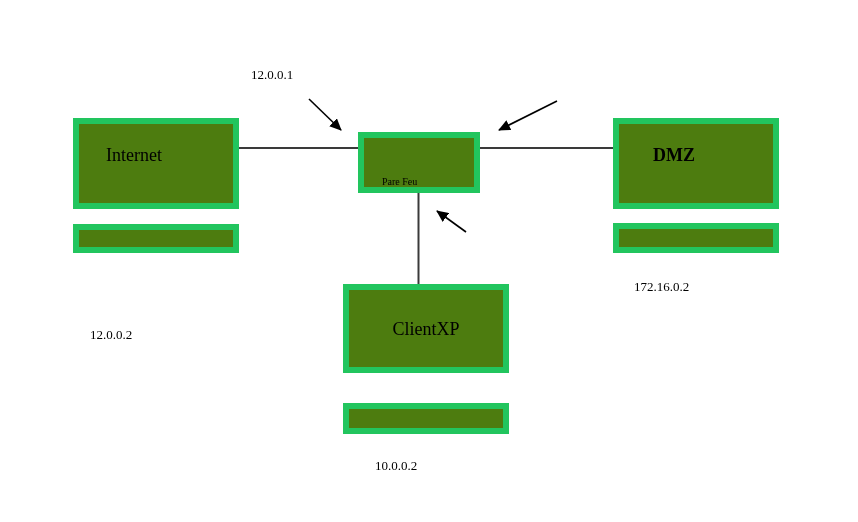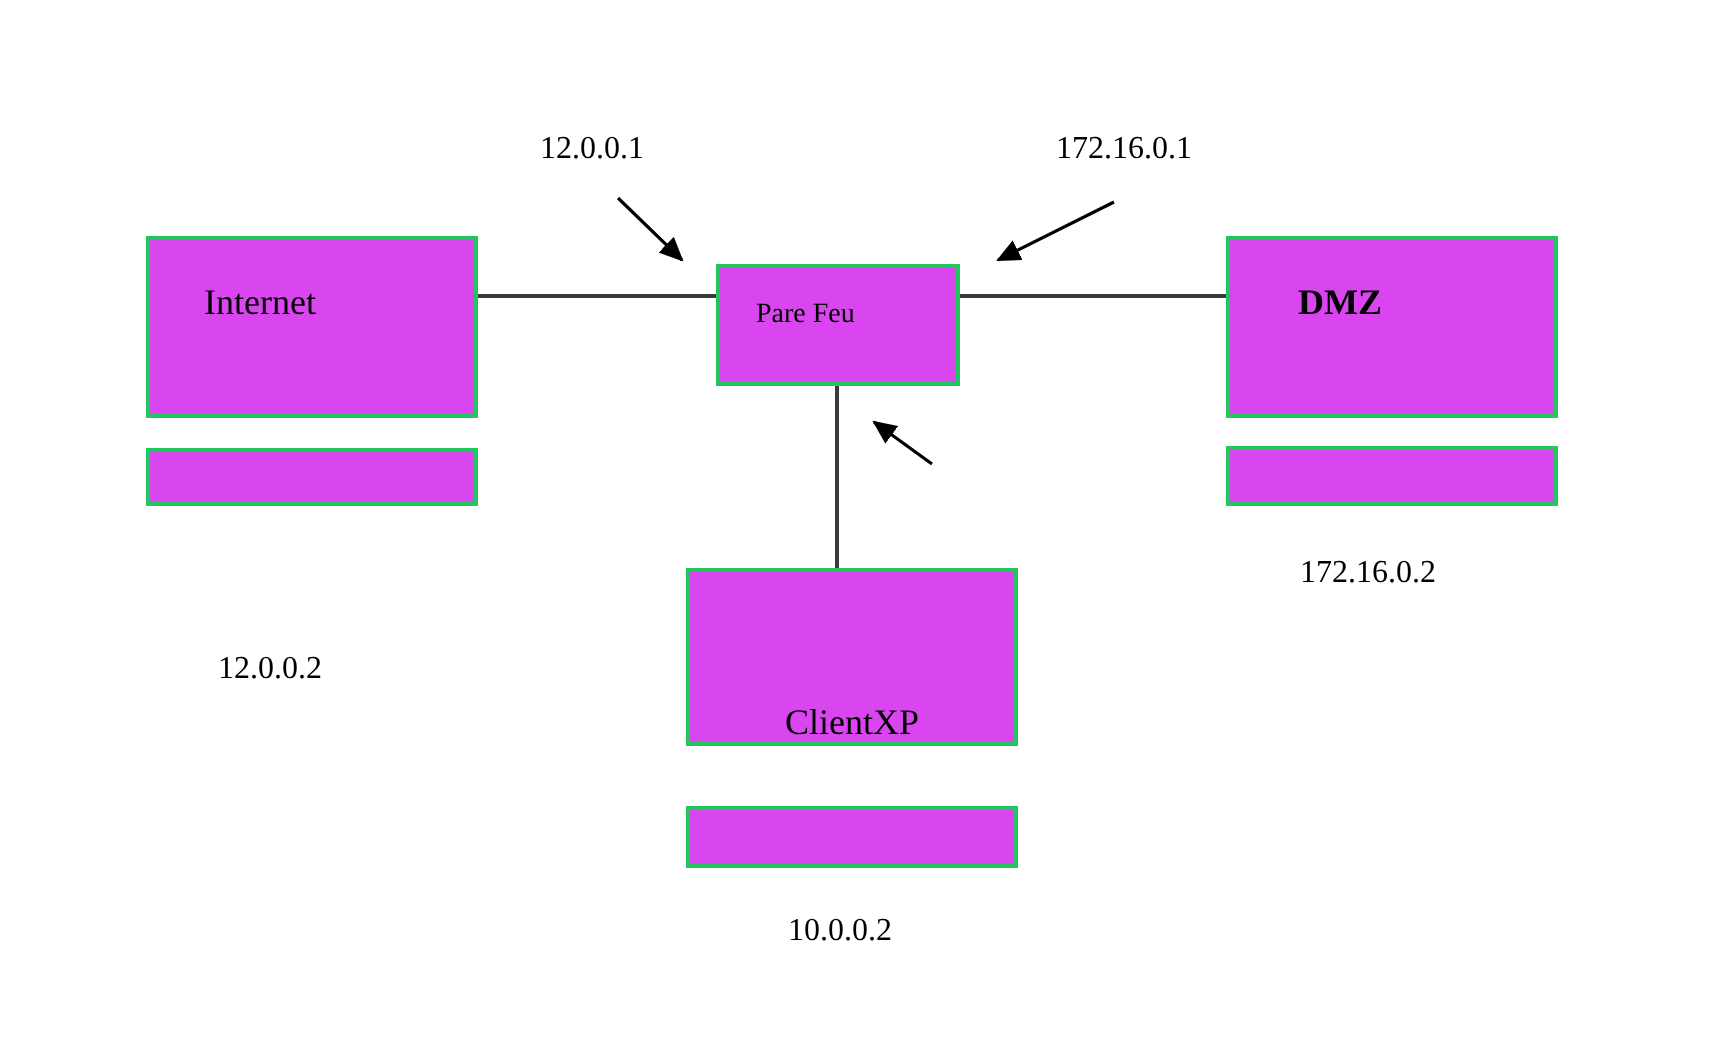--- a/index.html
+++ b/index.html
@@ -12,53 +12,53 @@
     width: 858px;
     height: 522px;
     background: #ffffff;
     font-family: "Liberation Serif", "DejaVu Serif", serif;
     color: #000000;
     overflow: hidden;
   }
   .box {
     position: absolute;
     box-sizing: border-box;
-    border: 2px solid #22c55e;
-    background: #d946ef;
+    border: 6px solid #22c55e;
+    background: #4d7c0f;
   }
   .node-label {
     display: block;
     font-size: 18px;
     line-height: 20px;
     white-space: nowrap;
   }
   #internet-box { left: 73px; top: 118px; width: 166px; height: 91px; }
   #internet-box .node-label { padding: 21px 0 0 27px; }
 
   #firewall-box { left: 358px; top: 132px; width: 122px; height: 61px; }
-  #firewall-box .node-label { font-size: 14px; line-height: 14px; padding: 17px 0 0 18px; }
+  #firewall-box .node-label { font-size: 10px; line-height: 14px; padding: 17px 0 0 18px; margin-top: 20px; }
 
   #dmz-box { left: 613px; top: 118px; width: 166px; height: 91px; }
   #dmz-box .node-label { padding: 21px 0 0 34px; font-weight: bold; }
 
   #clientxp-box {
     left: 343px; top: 284px; width: 166px; height: 89px;
-    display: flex; align-items: flex-end; justify-content: center;
+    display: flex; align-items: center; justify-content: center;
   }
   #clientxp-box .node-label { padding: 0; }
 
   #internet-ip-box { left: 73px;  top: 224px; width: 166px; height: 29px; }
   #dmz-ip-box      { left: 613px; top: 223px; width: 166px; height: 30px; }
   #clientxp-ip-box { left: 343px; top: 403px; width: 166px; height: 31px; }
 
   .ip-label {
     position: absolute;
-    font-size: 16px;
+    font-size: 13px;
     line-height: 20px;
-    text-align: center;
+    text-align: left;
     white-space: nowrap;
   }
   #label-ip-wan      { left: 251px; top: 65px;  width: 90px;  }
   #label-ip-dmz      { left: 512px; top: 65px;  width: 100px; }
   #label-ip-lan      { left: 448px; top: 233px; width: 90px;  }
   #label-internet-ip { left: 90px;  top: 277px; width: 90px; margin-top: 48px;  }
   #label-dmz-ip      { left: 634px; top: 277px; width: 100px; }
   #label-clientxp-ip { left: 375px; top: 456px; width: 90px;  }
 
   svg.overlay {
@@ -105,18 +105,17 @@
     <line class="connector" x1="239" y1="148" x2="358" y2="148"></line>
     <line class="connector" x1="480" y1="148" x2="613" y2="148"></line>
     <line class="connector" x1="418.5" y1="193" x2="418.5" y2="284"></line>
 
     <line class="arrow" x1="309" y1="99" x2="341" y2="130" marker-end="url(#arrowhead)"></line>
     <line class="arrow" x1="557" y1="101" x2="499" y2="130" marker-end="url(#arrowhead)"></line>
     <line class="arrow" x1="466" y1="232" x2="437" y2="211" marker-end="url(#arrowhead)"></line>
   </svg>
 
   <div class="ip-label" id="label-ip-wan">12.0.0.1</div>
-  <div class="ip-label" id="label-ip-dmz">172.16.0.1</div>
   <div class="ip-label" id="label-internet-ip">12.0.0.2</div>
   <div class="ip-label" id="label-dmz-ip">172.16.0.2</div>
   <div class="ip-label" id="label-clientxp-ip">10.0.0.2</div>
 
 </div>
 
 </body></html>

